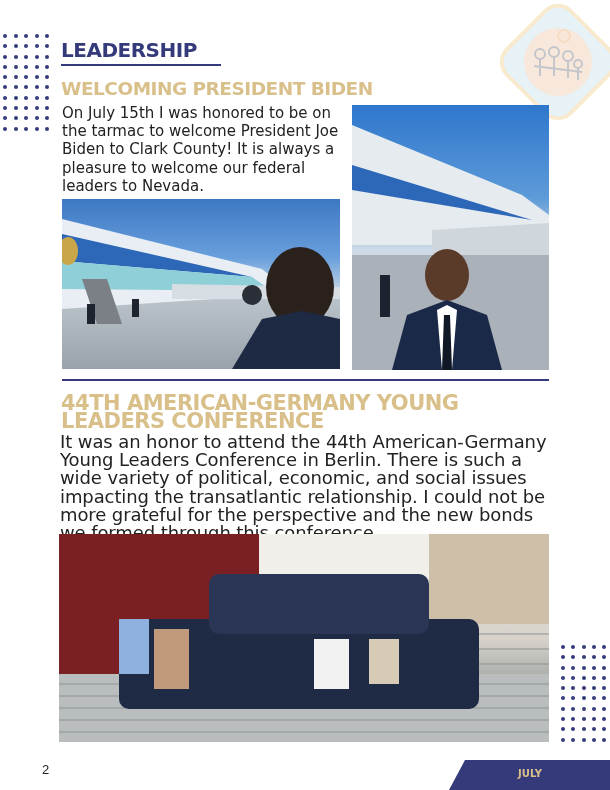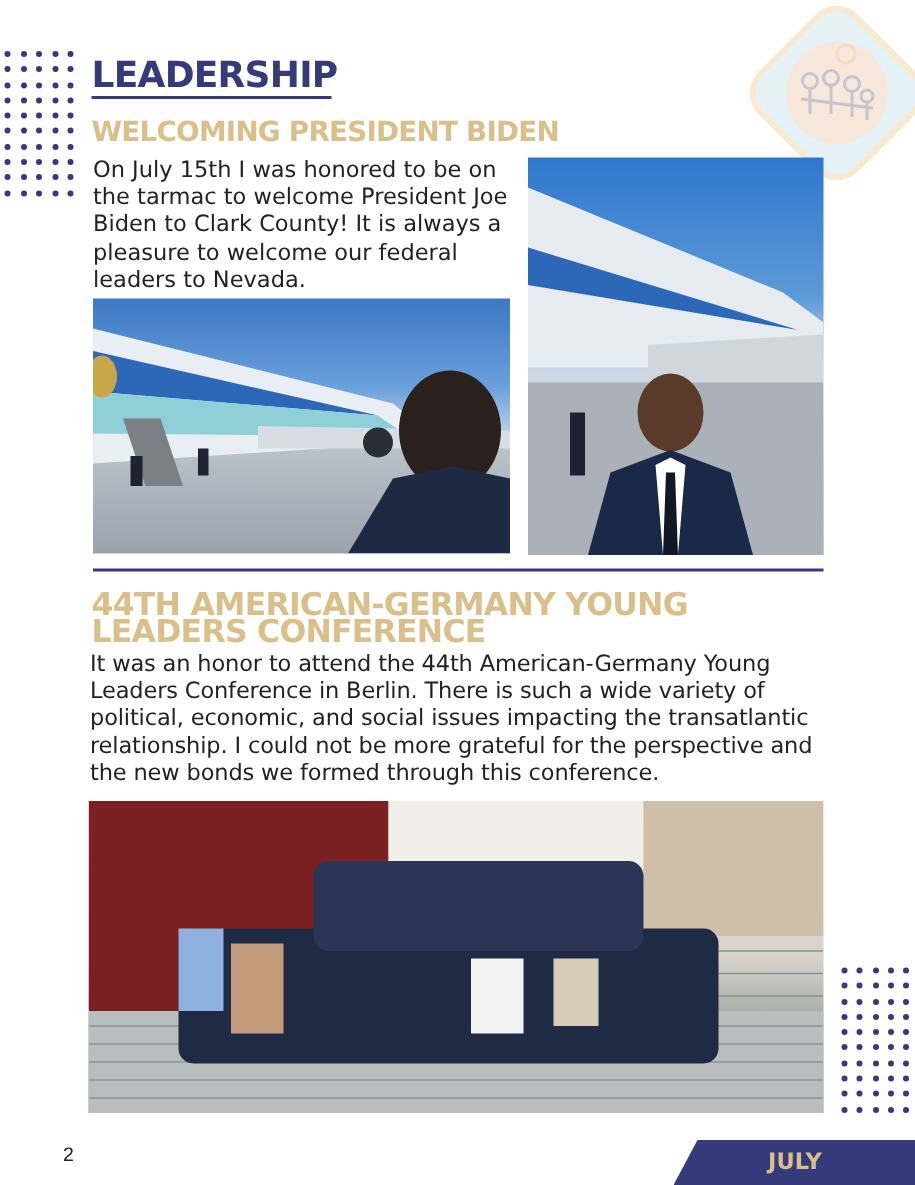--- a/index.html
+++ b/index.html
@@ -2,36 +2,36 @@
 <html><head>
 <meta charset="utf-8">
 <style>
   html, body { margin: 0; padding: 0; }
   body { width: 610px; height: 790px; position: relative; overflow: hidden; background: #ffffff; font-family: "DejaVu Sans", sans-serif; }
   .abs { position: absolute; }
   .dotgrid { display: grid; }
   .dot { width: 4px; height: 4px; border-radius: 50%; background: #343a7a; }
   #dots-tl { left: 3px; top: 34px; grid-template-columns: repeat(5, 4px); column-gap: 6.5px; row-gap: 6.3px; }
   #dots-br { left: 561px; top: 645px; grid-template-columns: repeat(5, 4px); column-gap: 6.3px; row-gap: 6.3px; }
-  .title-main { left: 61px; top: 37px; color: #343a7a; font-family: "DejaVu Sans", sans-serif; font-weight: 900; font-size: 24px; letter-spacing: -0.5px; line-height: 26px; }
+  .title-main { left: 61px; top: 37px; color: #343a7a; font-family: "DejaVu Sans", sans-serif; font-weight: 900; font-size: 20px; letter-spacing: -0.5px; line-height: 26px; }
   .title-rule { left: 61px; top: 64px; width: 160px; height: 2px; background: #343a7a; }
   .h2 { color: #d9c08a; font-family: "DejaVu Sans", sans-serif; font-weight: 900; letter-spacing: -0.5px; }
   #h-biden { left: 61px; top: 78px; font-size: 18.5px; line-height: 22px; white-space: nowrap; }
   #h-conf { left: 61px; top: 394px; font-size: 21px; line-height: 18px; width: 500px; }
   .body-text { color: #222; font-family: "DejaVu Sans", sans-serif; font-size: 15px; line-height: 18.2px; }
   #p-biden { left: 62px; top: 104px; width: 290px; }
-  #p-conf { left: 60px; top: 433px; width: 500px; font-size: 15px; letter-spacing: -0.1px; }
+  #p-conf { left: 60px; top: 433px; width: 500px; font-size: 18px; letter-spacing: -0.1px; }
   .photo { overflow: hidden; }
   #photo-1 { left: 62px; top: 199px; width: 278px; height: 170px; background: linear-gradient(180deg, #3d78c4 0%, #6aa0dc 35%, #c7d6e6 55%, #b9c1c9 60%, #9aa3ab 100%); }
   #photo-2 { left: 352px; top: 105px; width: 197px; height: 265px; background: linear-gradient(180deg, #2f77cd 0%, #5d9ad8 35%, #cfdbe6 55%, #b7bec5 70%, #9aa1a8 100%); }
   #photo-3 { left: 59px; top: 534px; width: 490px; height: 208px; background: linear-gradient(180deg, #e8e6e0 0%, #d7d3cb 50%, #a7aba8 70%, #9ea3a3 100%); }
   .divider { left: 62px; top: 379px; width: 487px; height: 2px; background: #343a7a; }
   .page-num { left: 42px; top: 762px; font-family: "Liberation Sans", sans-serif; font-size: 13px; color: #222; }
   .month-banner { left: 449px; top: 760px; width: 161px; height: 30px; background: #343a7a; clip-path: polygon(16px 0, 161px 0, 161px 30px, 0 30px); }
-  .month-label { left: 500px; top: 764px; width: 60px; text-align: center; color: #d9c08a; font-family: "DejaVu Sans", sans-serif; font-weight: 900; font-size: 15px; line-height: 20px; }
+  .month-label { left: 500px; top: 764px; width: 60px; text-align: center; color: #d9c08a; font-family: "DejaVu Sans", sans-serif; font-weight: 900; font-size: 10px; line-height: 20px; }
   .seal { left: 488px; top: -8px; width: 140px; height: 140px; opacity: 0.5; }
 </style>
 </head>
 <body>
 
 <div class="abs seal">
   <svg width="140" height="140" viewBox="0 0 140 140">
     <rect x="25" y="25" width="90" height="90" rx="18" transform="rotate(45 70 70)" fill="#cfe6ef" stroke="#f3d7a0" stroke-width="4"></rect>
     <circle cx="70" cy="70" r="34" fill="#f1d2b8"></circle>
     <g stroke="#8a8f9a" stroke-width="2" fill="none">

